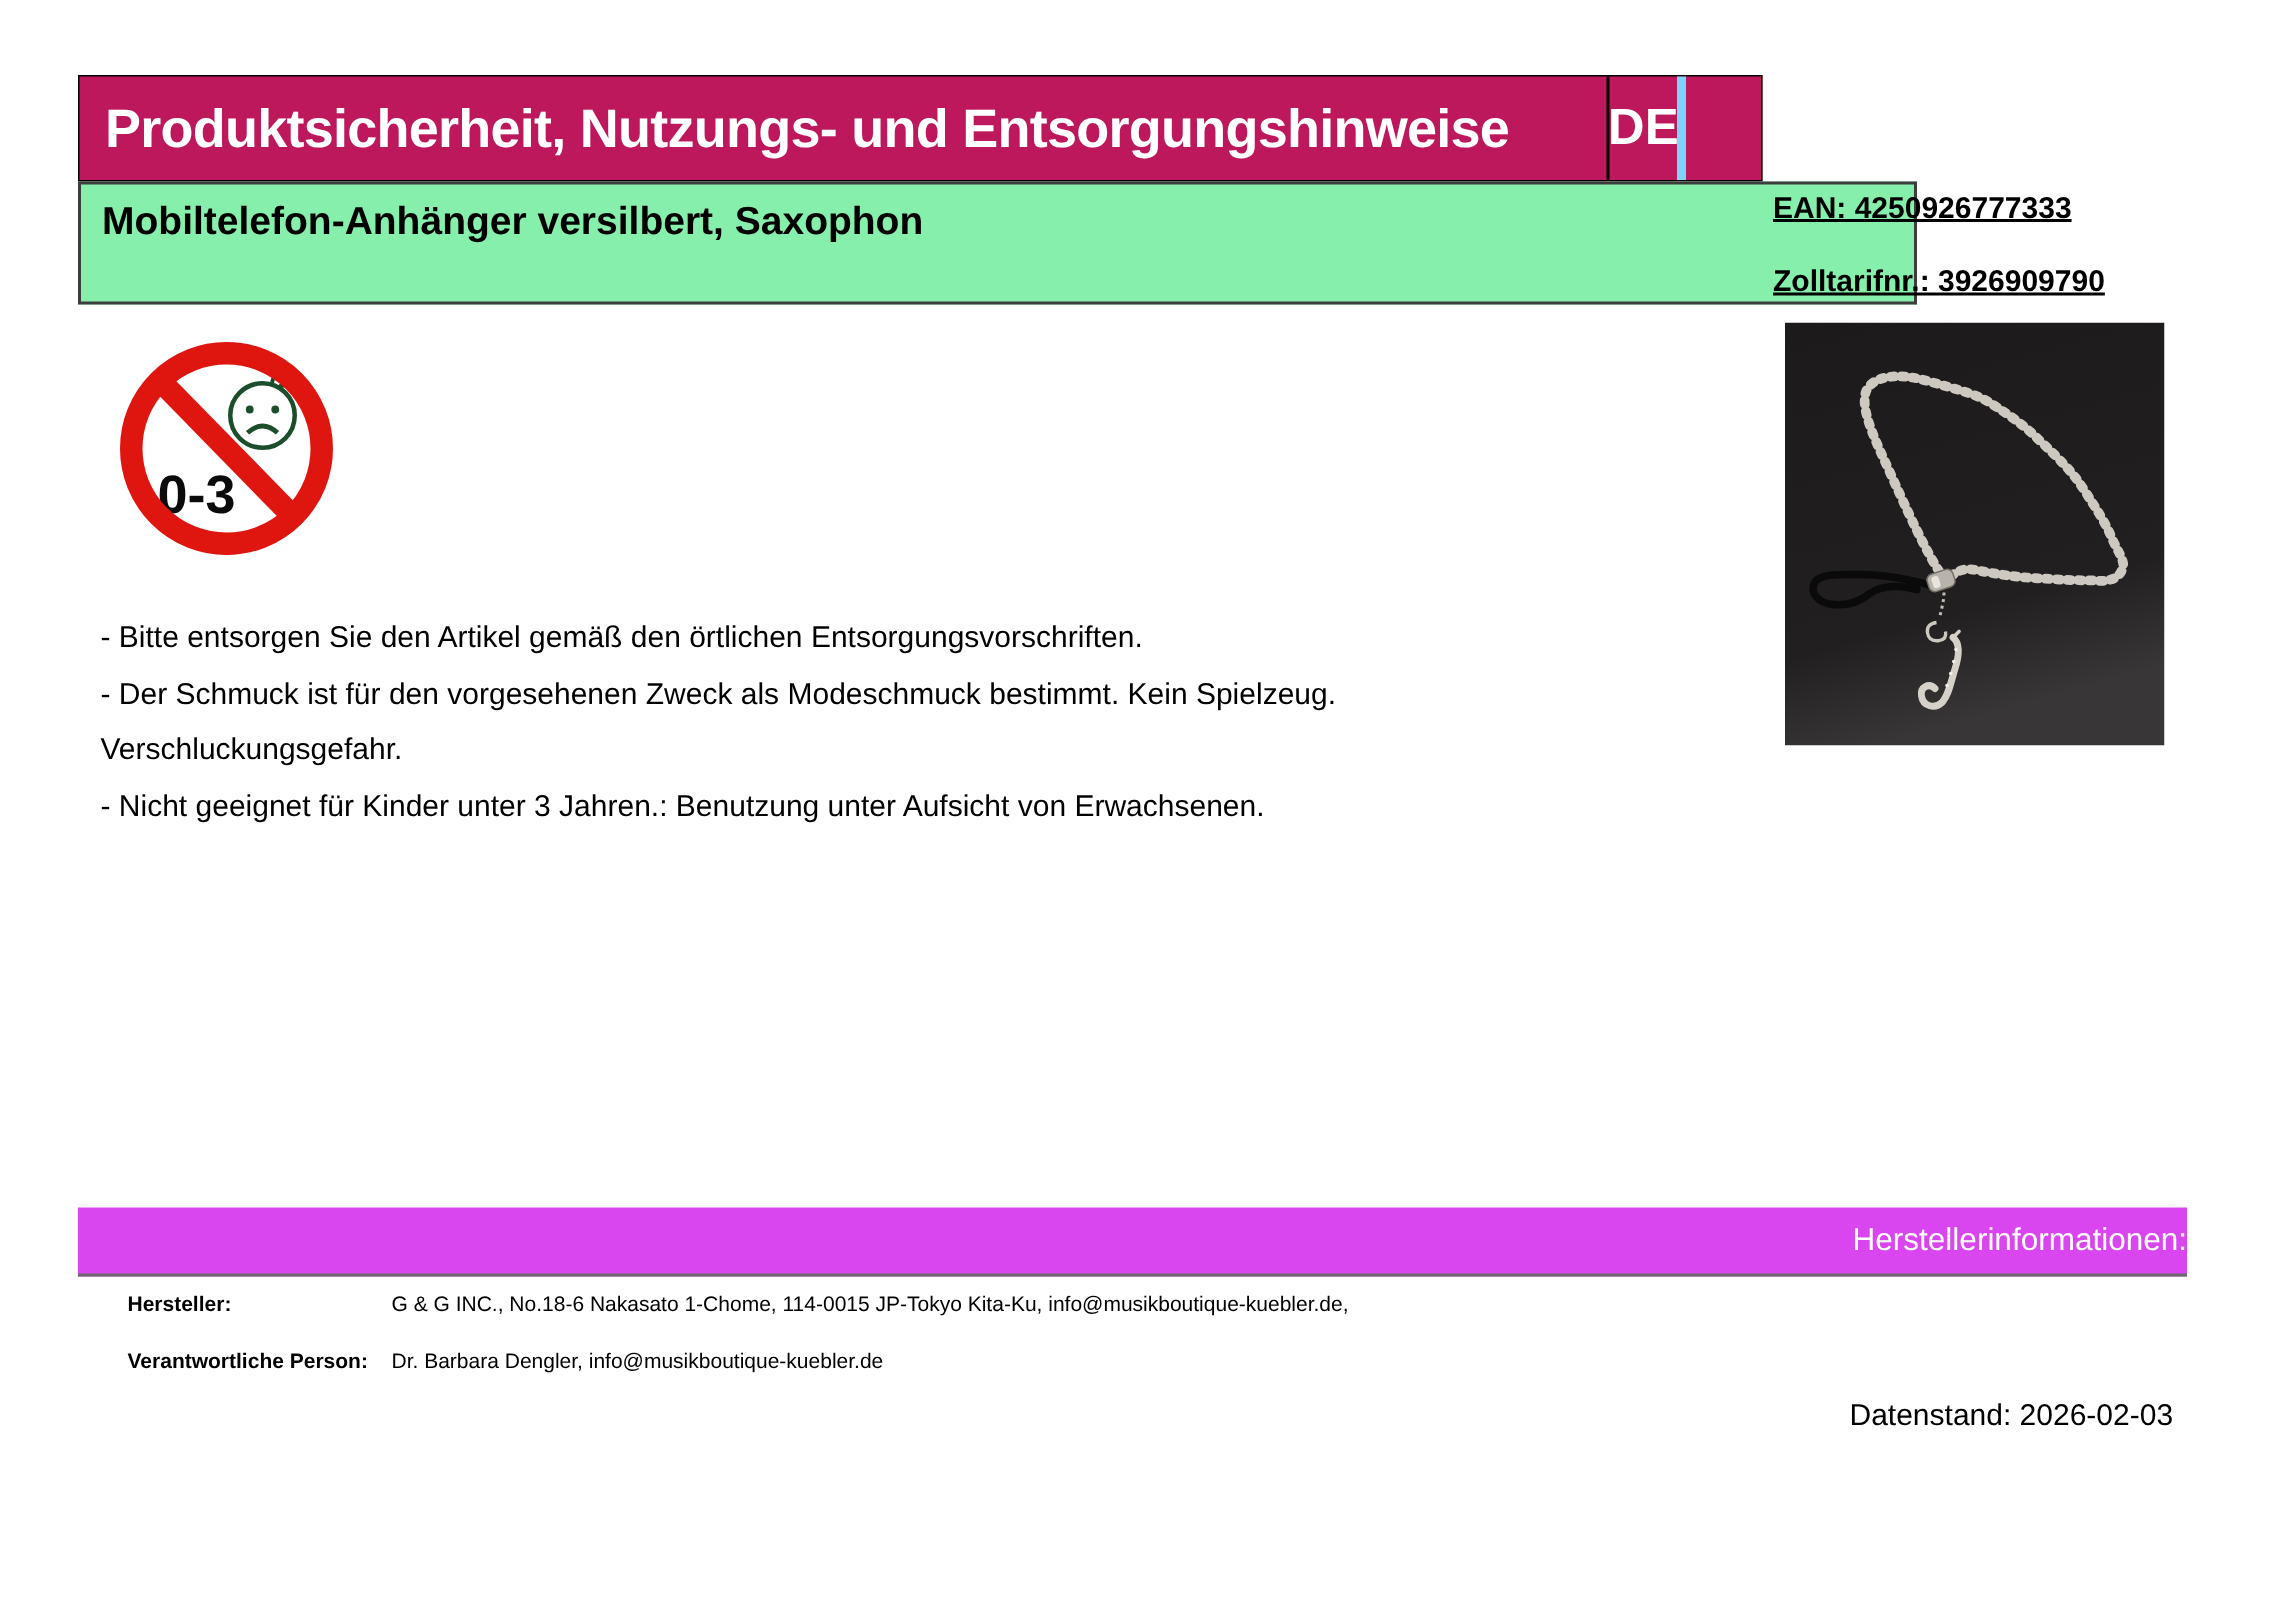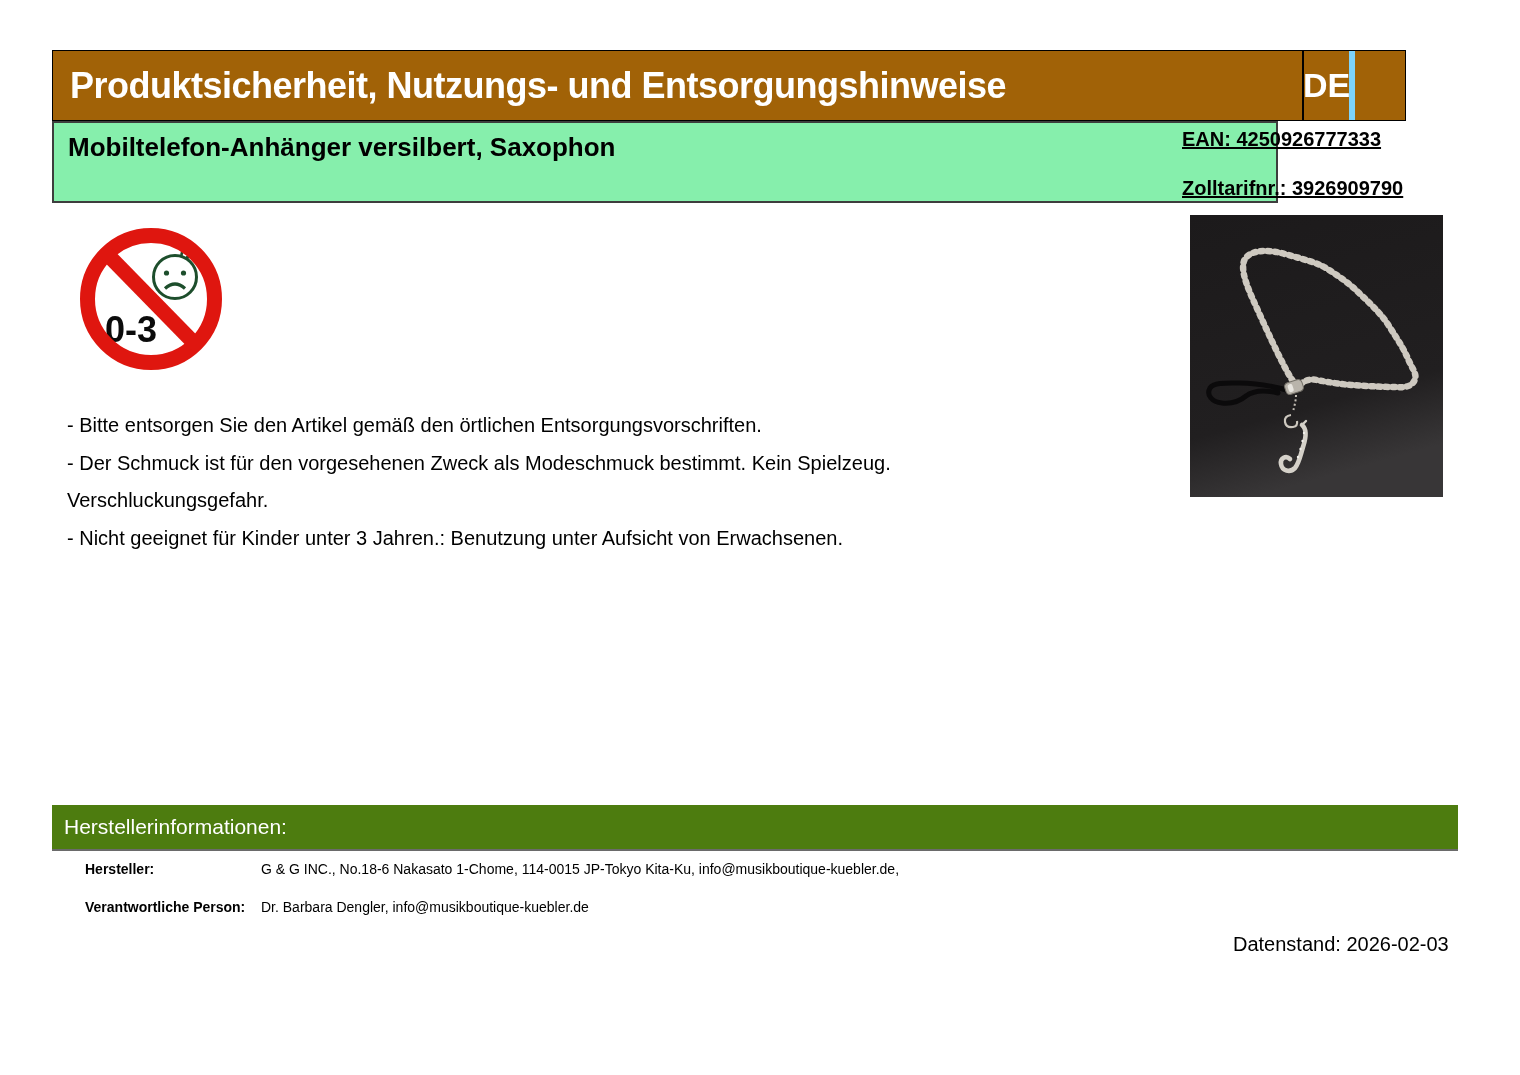--- a/index.html
+++ b/index.html
@@ -8,22 +8,22 @@
     width: 1520px; height: 1075px;
     position: relative;
     font-family: "Liberation Sans", "DejaVu Sans", sans-serif;
     color: #000;
     overflow: hidden;
   }
 
   
   .top-bar {
     position: absolute; left: 52px; top: 50px;
-    width: 1354px; height: 71px;
-    background: #a16207;
+    width: 1123px; height: 71px;
+    background: #be185d;
     border: 1px solid #000;
     display: flex; align-items: center; text-align: center;
   }
   .top-bar .doc-title {
     padding-left: 17px;
     font-size: 36px; font-weight: bold; color: #ffffff;
     letter-spacing: -0.5px;
     white-space: nowrap;
   }
   .lang-box {
@@ -65,25 +65,26 @@
     font-size: 20px; line-height: 37.5px;
     color: #000;
     margin-left: 10px;
   }
   .note-line { white-space: nowrap; }
 
   
   .mfr-bar {
     position: absolute; left: 52px; top: 805px;
     width: 1406px; height: 46px;
-    background: #4d7c0f;
+    background: #d946ef;
     border-bottom: 2px solid #6a6a6a;
     display: flex; align-items: center;
     color: #fff; font-size: 21px; font-weight: 400;
     padding-left: 12px;
+    justify-content: flex-end;
   }
   .mfr-rows {
     position: absolute; left: 85px; top: 861px;
     display: grid;
     grid-template-columns: 176px auto;
     grid-auto-rows: 38px;
     font-size: 14px;
     align-items: start;
   }
   .mfr-label { font-weight: bold; white-space: nowrap; }

